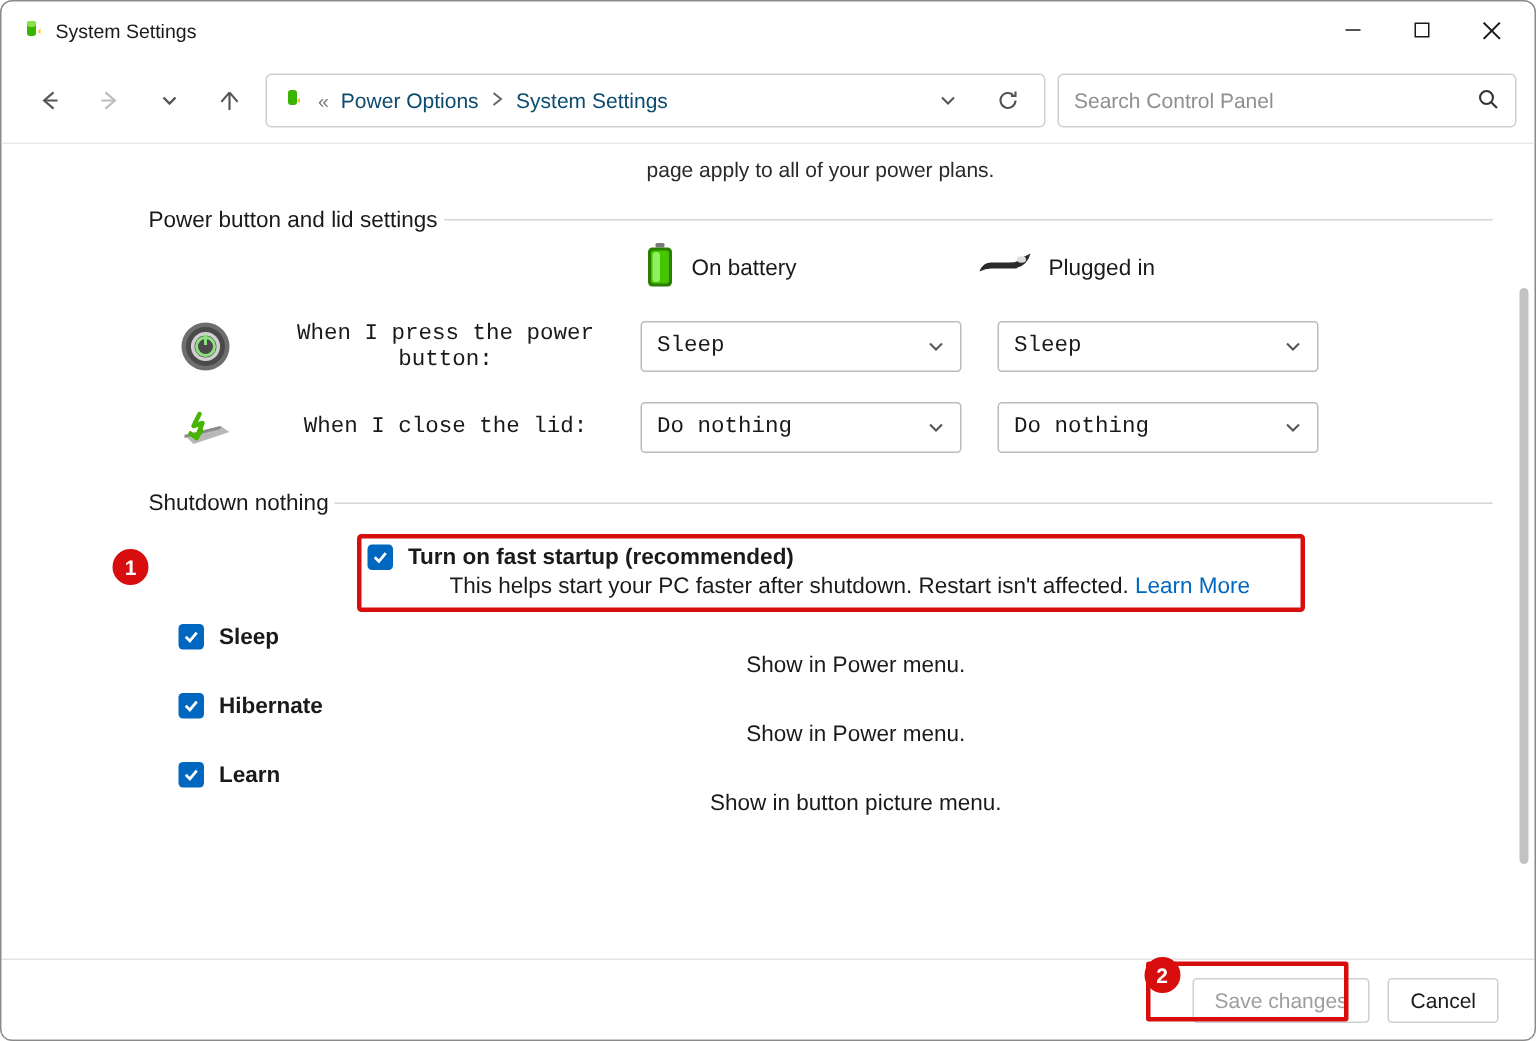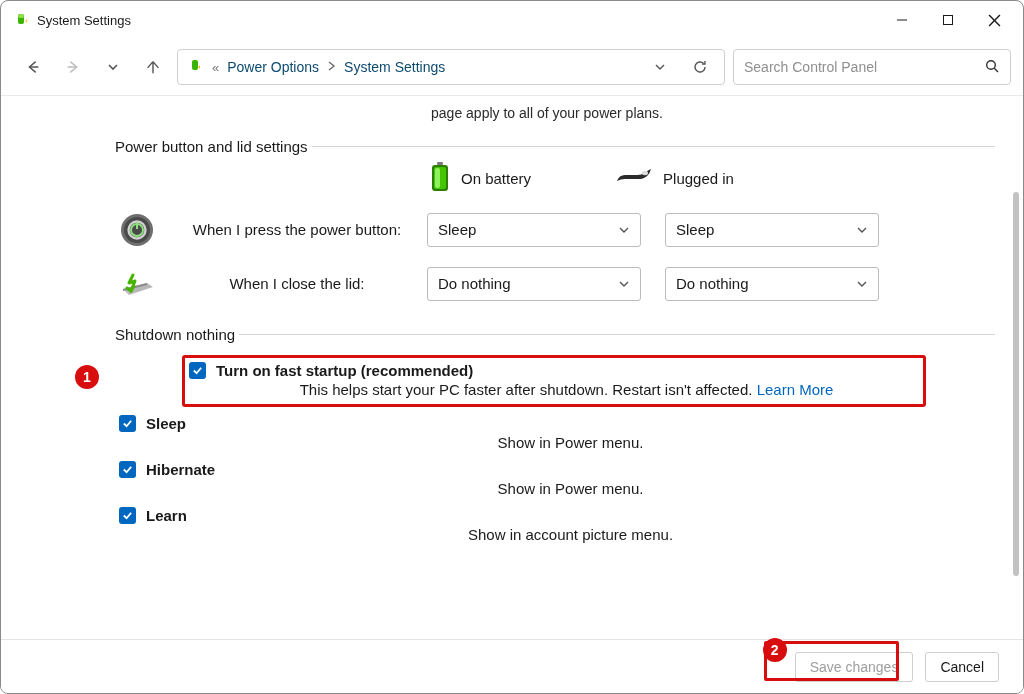--- a/index.html
+++ b/index.html
@@ -11,45 +11,45 @@
   .titlebar .spacer { flex: 1; }
   .win-btn { width: 46px; height: 32px; display: flex; align-items: center; justify-content: center; cursor: default; }
   .win-btn svg { display: block; }
   .toolbar { height: 56px; display: flex; align-items: center; padding: 0 12px 0 16px; gap: 8px; }
   .nav-btn { width: 32px; height: 32px; display: flex; align-items: center; justify-content: center; color: #606060; }
   .nav-btn.dim { color: #b8b8b8; }
   .addrbar { flex: 1; display: flex; align-items: center; height: 36px; border: 1px solid #cfcfcf; border-radius: 4px; padding: 0 8px; gap: 8px; min-width: 0; }
   .addrbar .crumb { color: #0c4a6e; }
   .addrbar .sep { color: #7a7a7a; font-size: 13px; }
   .addrbar .addr-chevron, .refresh-btn { width: 32px; display: flex; align-items: center; justify-content: center; color: #5a5a5a; }
-  .searchbox { width: 278px; height: 36px; border: 1px solid #cfcfcf; border-radius: 4px; display: flex; align-items: center; padding: 0 10px; color: #8f8f8f; gap: 8px; }
+  .searchbox { width: 306px; height: 36px; border: 1px solid #cfcfcf; border-radius: 4px; display: flex; align-items: center; padding: 0 10px; color: #8f8f8f; gap: 8px; }
   .searchbox .ph { flex: 1; font-size: 14px; }
   .content-wrapper { flex: 1; position: relative; overflow: hidden; border-top: 1px solid #e9e9e9; text-align: center; }
   .content { position: absolute; left: 0; right: 0; top: 0; bottom: 54px; overflow: hidden; padding: 0 28px 0 98px; }
   .scrollbar { position: absolute; right: 4px; top: 96px; width: 6px; height: 384px; background: #c2c2c2; border-radius: 3px; }
   .intro { color: #2a2a2a; margin-top: 8px; line-height: 1.4; }
-  .section-hdr { display: flex; align-items: center; margin: 14px 0 6px 16px; gap: 4px; }
+  .section-hdr { display: flex; align-items: center; margin: 14px 0 6px 0; gap: 4px; }
   .section-hdr .lbl { white-space: nowrap; font-size: 15px; }
   .section-hdr .line { flex: 1; height: 1px; background: #d6d6d6; }
-  .col-headers { display: flex; align-items: center; margin-left: 330px; gap: 84px; margin-bottom: 8px; }
+  .col-headers { display: flex; align-items: center; margin-left: 330px; gap: 120px; margin-bottom: 8px; }
   .ch { display: flex; align-items: center; gap: 10px; font-size: 15px; }
-  .row { display: flex; align-items: center; margin: 14px 0 14px 18px; }
+  .row { display: flex; align-items: center; margin: 14px 0 14px 18px; font-family: Liberation Mono, monospace; }
   .row-icon { width: 40px; height: 40px; display: flex; align-items: center; justify-content: center; }
   .row-label { flex: 0 0 260px; margin-left: 10px; font-size: 15px; }
   .selects { display: flex; gap: 24px; }
   .sel { width: 214px; height: 34px; border: 1px solid #bcbcbc; border-radius: 3px; display: flex; align-items: center; padding: 0 10px; justify-content: space-between; font-size: 15px; }
   .shutdown-items { margin-left: 20px; }
   .sd-item { margin: 10px 0; }
   .sd-head { display: flex; align-items: center; gap: 10px; }
   .chk { width: 17px; height: 17px; background: #0067c0; border-radius: 3px; display: flex; align-items: center; justify-content: center; }
   .chk svg { display: block; }
   .sd-title { font-weight: 600; font-size: 15px; }
   .sd-desc { margin-left: 27px; font-size: 15px; margin-top: 2px; }
   .sd-desc a { color: #0067c0; cursor: pointer; }
-  .annot-box { border: 3px solid #d80e0e; border-radius: 3px; padding: 4px 6px 6px 4px; margin: 6px 0 2px -6px; display: inline-block; width: 744px; }
+  .annot-box { border: 3px solid #d80e0e; border-radius: 3px; padding: 4px 6px 6px 4px; margin: 6px 0 2px -6px; display: inline-block; width: 632px; }
   .annot-circle { width: 24px; height: 24px; border-radius: 50%; background: #d80e0e; color: #fff; font-weight: 700; font-size: 14px; display: flex; align-items: center; justify-content: center; position: absolute; }
   .footer { position: absolute; left: 0; right: 0; bottom: 0; height: 54px; border-top: 1px solid #e4e4e4; display: flex; align-items: center; justify-content: flex-end; padding: 0 24px; gap: 12px; background: #fff; }
   .btn { height: 30px; padding: 13px 14px; border: 1px solid #cfcfcf; border-radius: 3px; background: #fff; font-size: 14px; display: flex; align-items: center; }
   .btn.disabled { color: #9e9e9e; }
   .annot-save { position: absolute; right: 124px; bottom: 12px; border: 3px solid #d80e0e; width: 135px; height: 40px; border-radius: 2px; pointer-events: none; }
   .pl-icon { display: inline-block; vertical-align: middle; }
 </style>
 </head>
 <body>
 
@@ -284,21 +284,21 @@
 
         <div class="sd-item">
           <div class="sd-head">
             <span class="chk">
               <svg width="11" height="11" viewBox="0 0 12 12">
                   <path d="M2 6 L5 9 L10 3" fill="none" stroke="#fff" stroke-width="2"></path>
                 </svg>
             </span>
             <span class="sd-title">Learn</span>
           </div>
-          <div class="sd-desc">Show in account picture menu.</div>
+          <div class="sd-desc">Show in button picture menu.</div>
         </div>
       </div>
     </div>
 
     <div class="footer">
       <div class="annot-circle" style="position:static; margin-right:-4px; margin-bottom:34px;">2</div>
       <div class="btn disabled">Save changes</div>
       <div class="btn">Cancel</div>
       <div class="annot-save"></div>
     </div>

